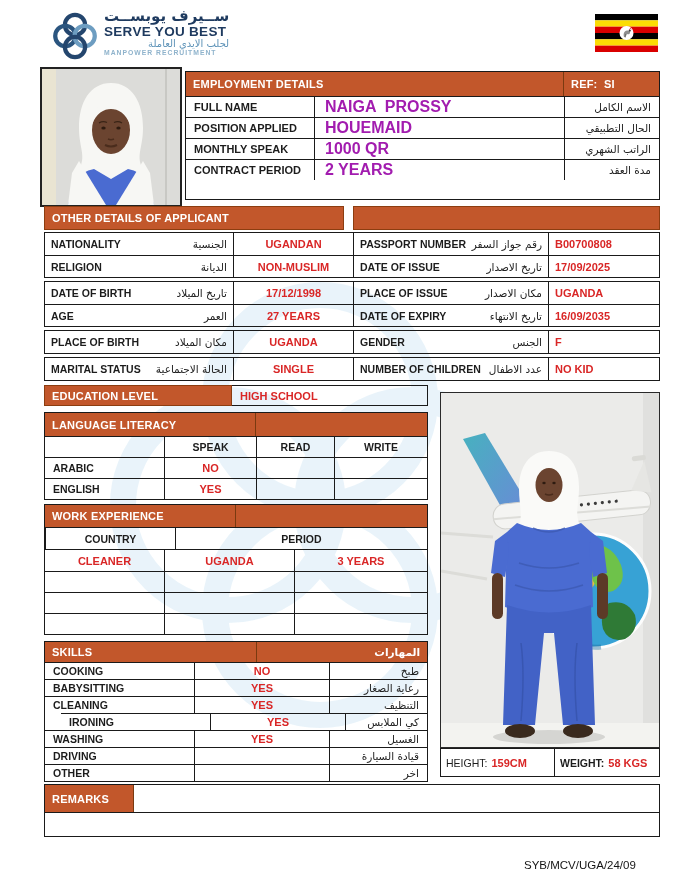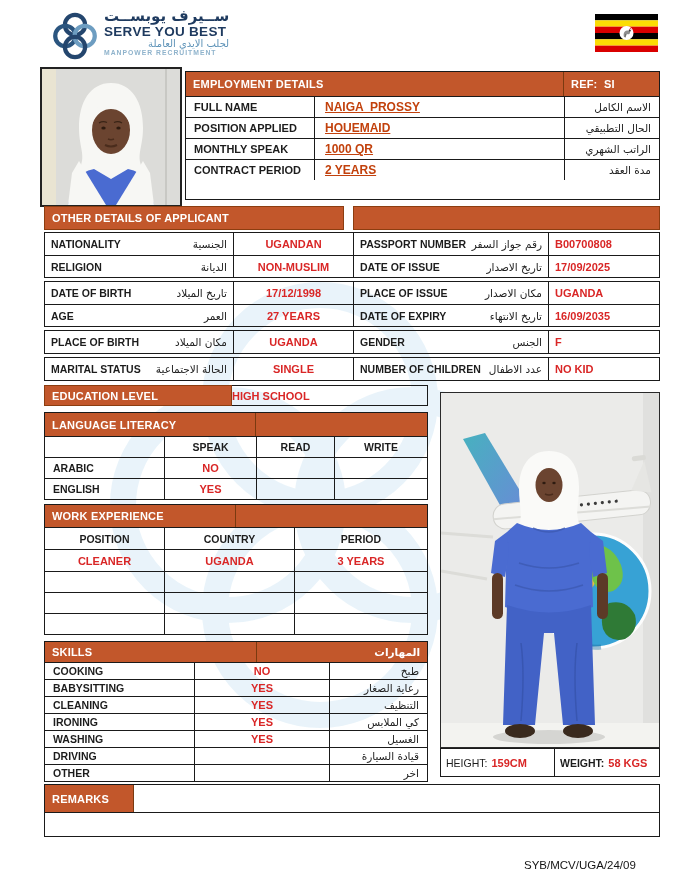--- a/index.html
+++ b/index.html
@@ -18,21 +18,21 @@
   
   .tbl { position:absolute; z-index:2; border:1px solid #1a1a1a; background:transparent; }
   .row { display:flex; border-top:1px solid #1a1a1a; }
   .row.first { border-top:none; }
   .c { border-left:1px solid #1a1a1a; display:flex; align-items:center; overflow:hidden; }
   .c.nb { border-left:none; }
 
   .lbl { font-size:10.5px; font-weight:600; color:#1c1c1c; }
   .lblb { font-size:11px; font-weight:600; color:#1c1c1c; }
   .val { font-size:11px; font-weight:700; color:#D92626; white-space:pre; }
-  .valbig { font-size:12px; font-weight:700; color:#c2410c; white-space:pre;text-decoration:underline; }
+  .valbig { font-size:16px; font-weight:700; color:#a21caf; white-space:pre; }
   .ar { font-family:"DejaVu Sans", sans-serif; font-size:10.5px; color:#222; direction:rtl; }
   .cen { justify-content:center; text-align:center; }
   .padl { padding-left:8px; }
   .padr { padding-right:8px; }
 
   
   .logo-wrap { position:absolute; left:52px; top:9px; display:flex; gap:6px; z-index:2; }
   .logo-text { display:flex; flex-direction:column; line-height:1.05; }
   .logo-ar-title { font-family:"DejaVu Sans", sans-serif; font-size:15px; font-weight:700; color:#1E3A5F; direction:rtl; }
   .logo-title { font-size:13.5px; font-weight:800; color:#1E3A5F; letter-spacing:.3px; }
@@ -282,21 +282,21 @@
       <div class="od-c4">
           <span class="val">NO KID</span>
         </div>
     </div>
   </div>
 
   <div class="abs z" style="left:44px; top:385px; width:384px; height:21px; display:flex;">
     <div class="obar" style="width:188px; height:21px;">
         <span>EDUCATION LEVEL</span>
       </div>
-    <div style="flex:1; border:1px solid #1a1a1a; border-left:none; display:flex; align-items:center; padding-left:0;">
+    <div style="flex:1; border:1px solid #1a1a1a; border-left:none; display:flex; align-items:center; padding-left:8px;">
       <span class="val">HIGH SCHOOL</span>
     </div>
   </div>
 
   <div class="tbl" style="left:44px; top:412px; width:384px;">
     <div class="row first" style="height:23px;">
       <div class="obar" style="width:211px; height:100%; border:none; border-right:1px solid #7A3A10;">
           <span>LANGUAGE LITERACY</span>
         </div>
       <div class="obar" style="flex:1; height:100%; border:none;"></div>
@@ -344,23 +344,20 @@
   </div>
 
   <div class="tbl" style="left:44px; top:504px; width:384px;">
     <div class="row first" style="height:22px;">
       <div class="obar" style="width:191px; height:100%; border:none; border-right:1px solid #7A3A10;">
           <span>WORK EXPERIENCE</span>
         </div>
       <div class="obar" style="flex:1; height:100%; border:none;"></div>
     </div>
     <div class="row" style="height:22px;">
-      <div class="c nb cen" style="width:119px;">
-          <span class="lbl">POSITION</span>
-        </div>
       <div class="c cen" style="width:130px;">
           <span class="lbl">COUNTRY</span>
         </div>
       <div class="c cen" style="flex:1;">
           <span class="lbl">PERIOD</span>
         </div>
     </div>
     <div class="row" style="height:22px;">
       <div class="c nb cen" style="width:119px;">
           <span class="val">CLEANER</span>
@@ -442,21 +439,21 @@
       <div class="c nb padl" style="width:149px;">
           <span class="lbl">CLEANING</span>
         </div>
       <div class="c cen" style="width:135px;">
           <span class="val">YES</span>
         </div>
       <div class="c padr" style="flex:1; justify-content:flex-end;">
           <span class="ar" dir="rtl">التنظيف</span>
         </div>
     </div>
-    <div class="row" style="height:17px;">
+    <div class="row" style="height:17px;margin-left:16px;">
       <div class="c nb padl" style="width:149px;">
           <span class="lbl">IRONING</span>
         </div>
       <div class="c cen" style="width:135px;">
           <span class="val">YES</span>
         </div>
       <div class="c padr" style="flex:1; justify-content:flex-end;">
           <span class="ar" dir="rtl">كي الملابس</span>
         </div>
     </div>

